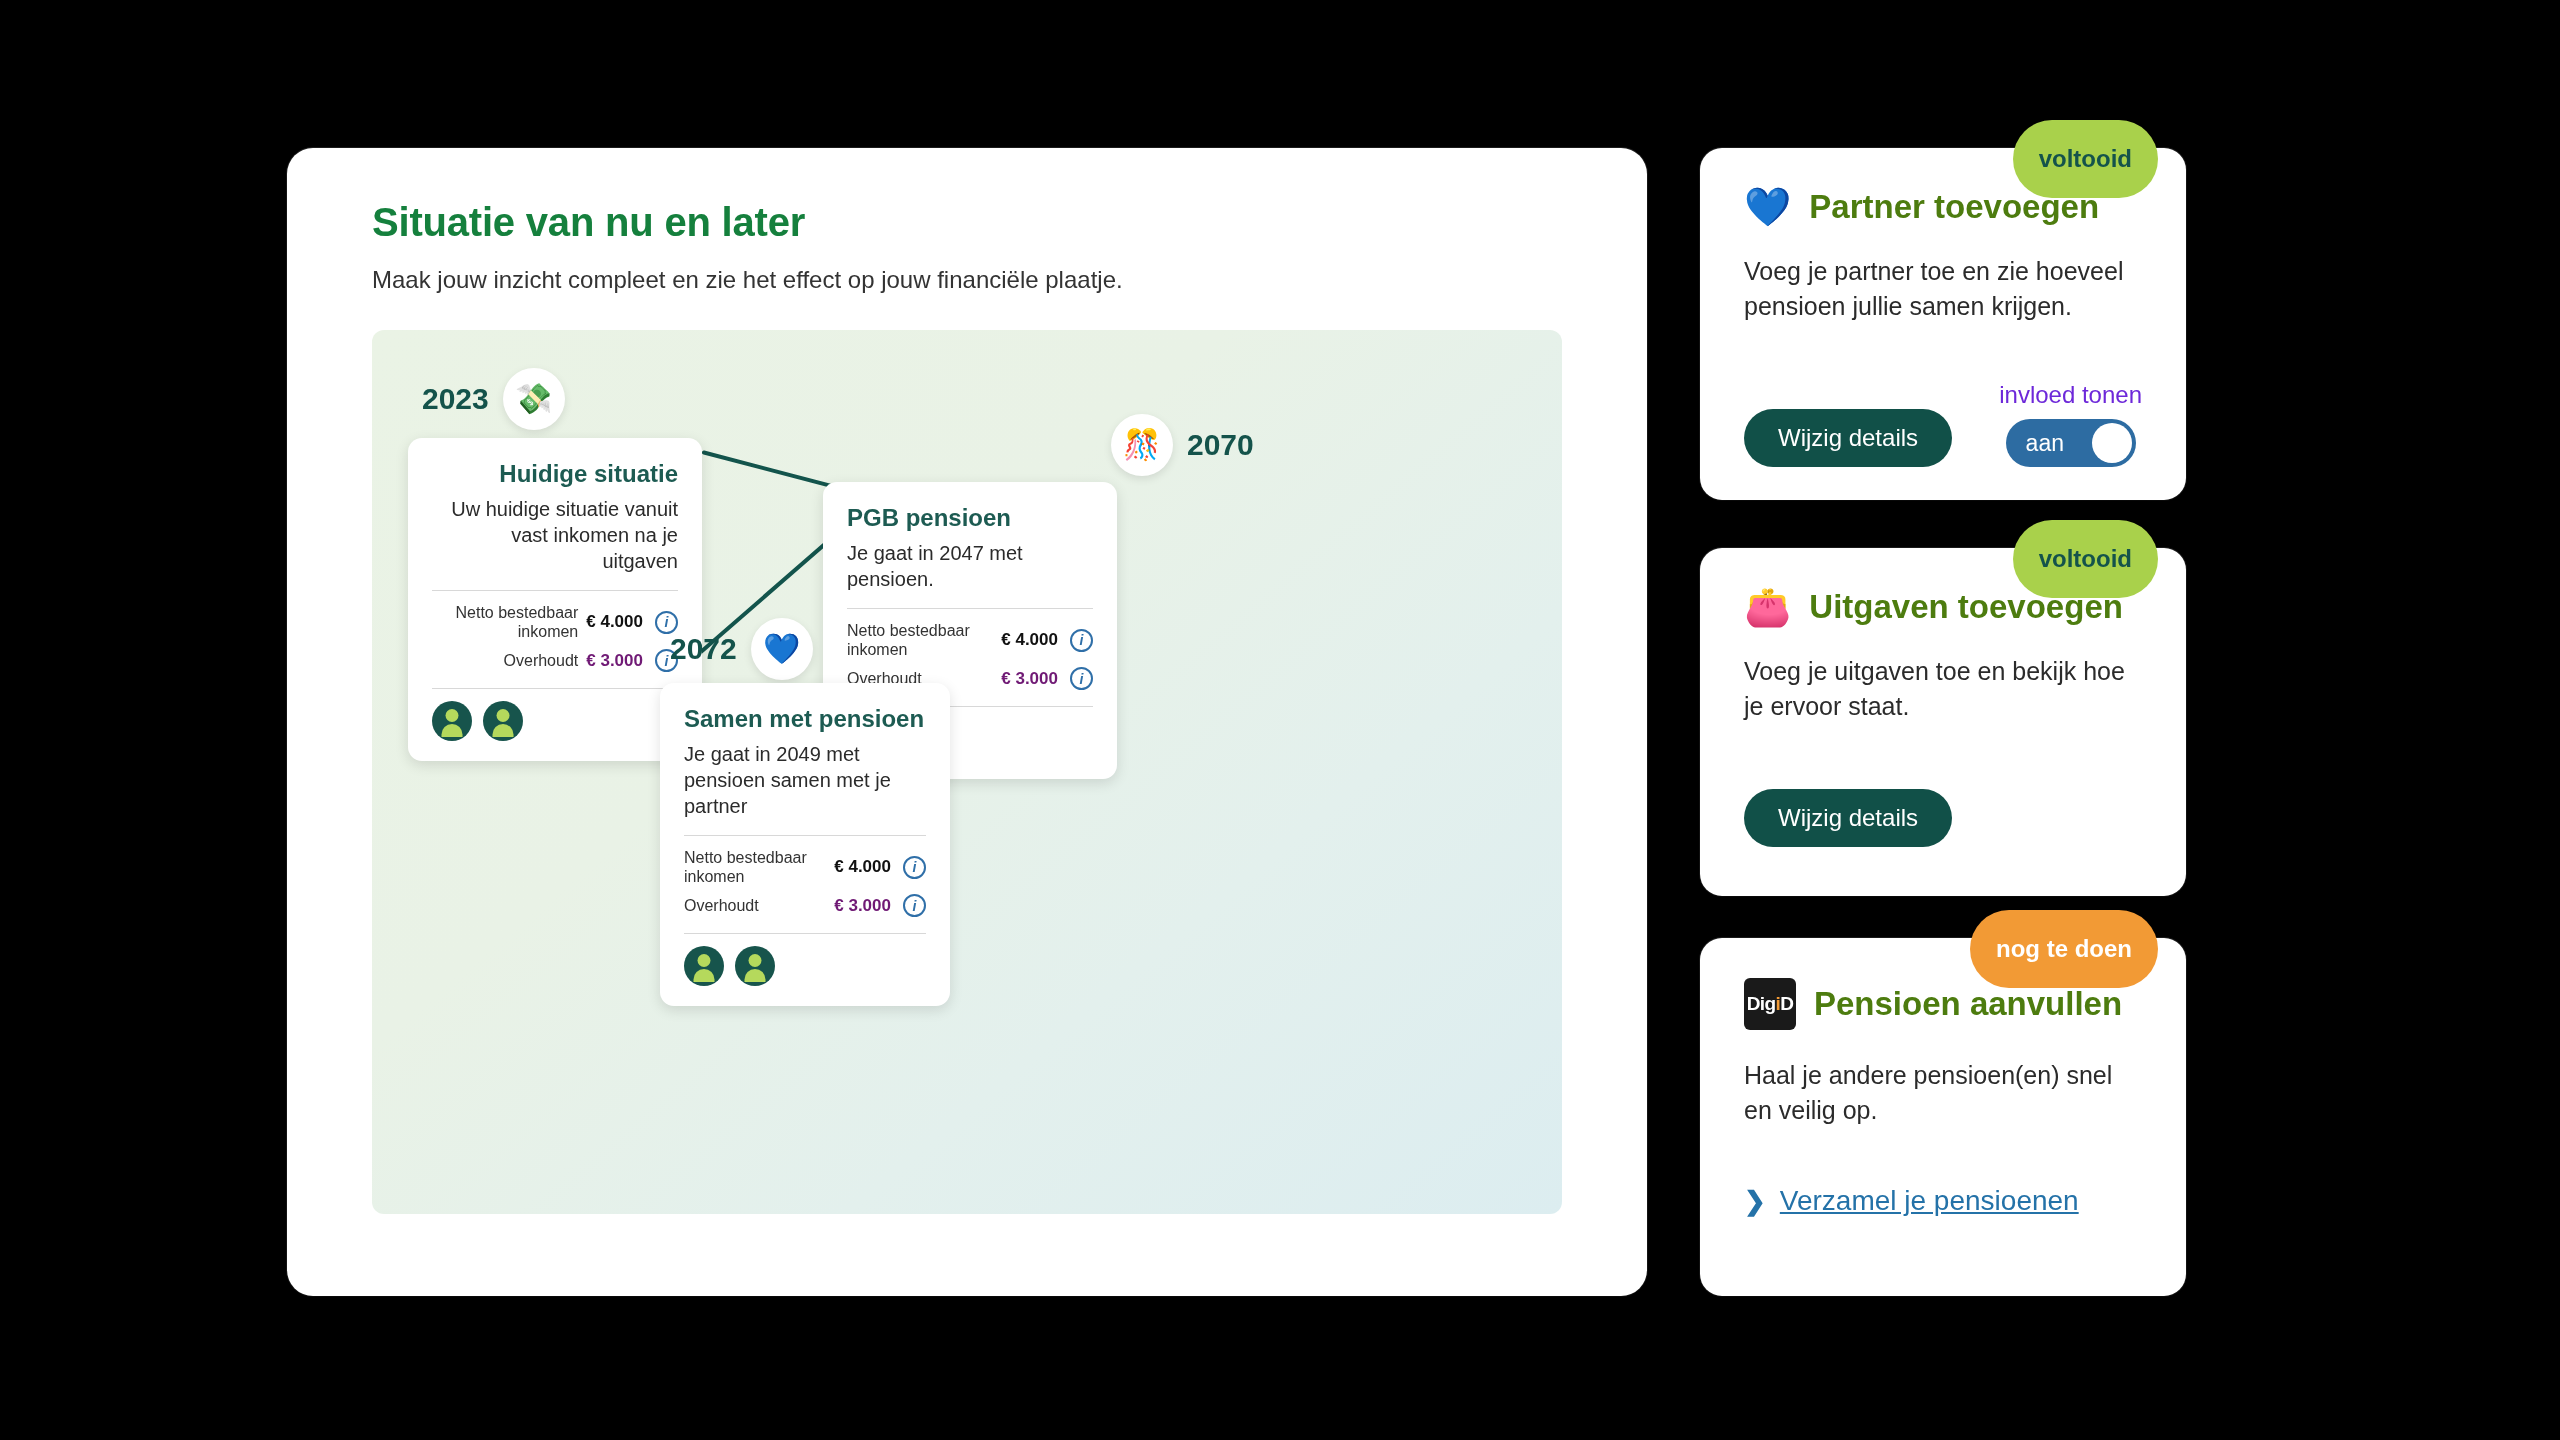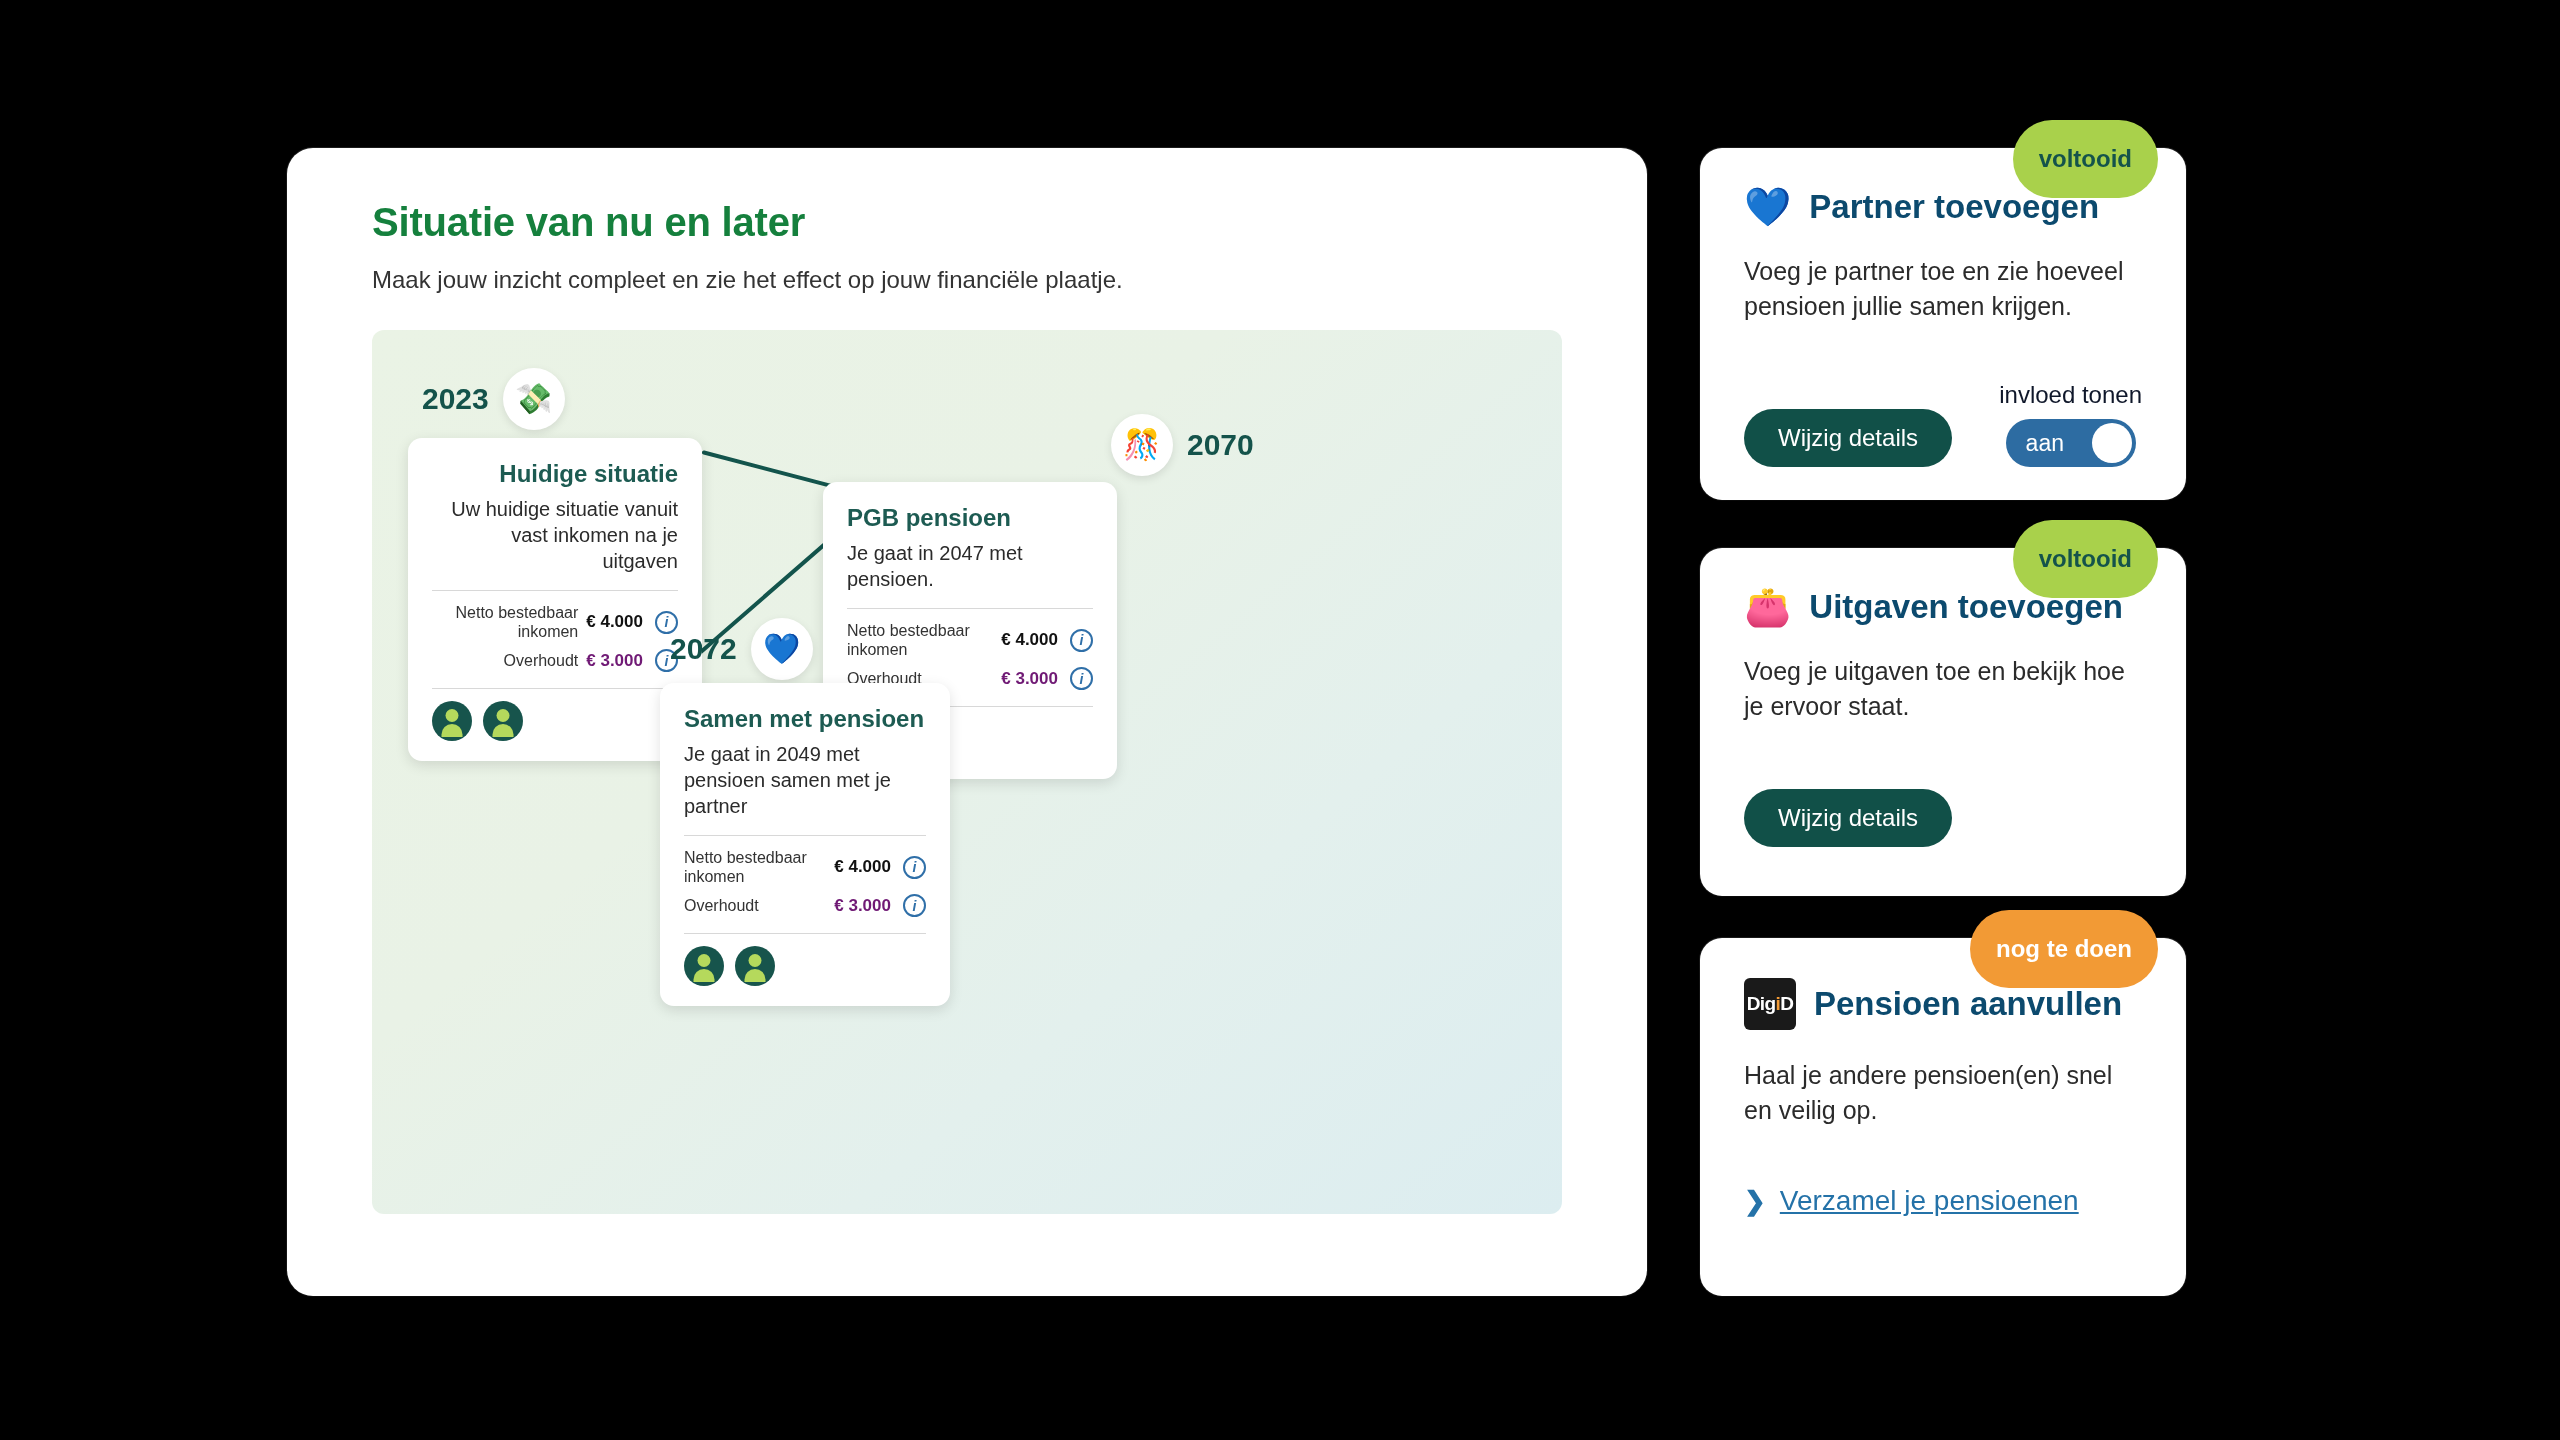--- a/index.html
+++ b/index.html
@@ -115,32 +115,32 @@
   .card-head { display: flex; align-items: center; gap: 18px; margin-bottom: 28px; }
   .card-icon { font-size: 38px; line-height: 1; flex: none; }
   .digid-logo {
     width: 52px; height: 52px; background: #1a1a1a; border-radius: 6px;
     display: flex; align-items: center; justify-content: center;
     font-size: 19px; font-weight: 700; letter-spacing: -0.6px; flex: none;
   }
   .digid-logo .d1 { color: #ffffff; }
   .digid-logo .d2 { color: #f29a35; }
   .digid-logo .d3 { color: #ffffff; }
-  .card-title { font-size: 33px; font-weight: 700; color: #0c4a6e; }
+  .card-title { font-size: 33px; font-weight: 700; color: #4d7c0f; }
   .card-body { font-size: 25px; color: #2b2b2b; line-height: 1.38; }
   .card-footer { display: flex; align-items: flex-end; justify-content: space-between; }
   .btn-primary {
     background: #115048; color: #ffffff;
     border: none; border-radius: 999px;
     padding: 15px 34px; font-size: 24px;
     font-family: "Liberation Sans", sans-serif;
     cursor: pointer;
   }
   .toggle-wrap { display: flex; flex-direction: column; align-items: center; gap: 10px; }
-  .toggle-label { font-size: 24px; color: #0f172a; }
+  .toggle-label { font-size: 24px; color: #6d28d9; }
   .toggle {
     width: 130px; height: 48px; border-radius: 999px;
     background: #2d6ca2; position: relative; cursor: pointer;
     display: flex; align-items: center;
   }
   .toggle .t-text { color: #ffffff; font-size: 23px; margin-left: 20px; }
   .toggle .knob {
     position: absolute; right: 4px; top: 4px;
     width: 40px; height: 40px; border-radius: 50%; background: #ffffff;
   }

